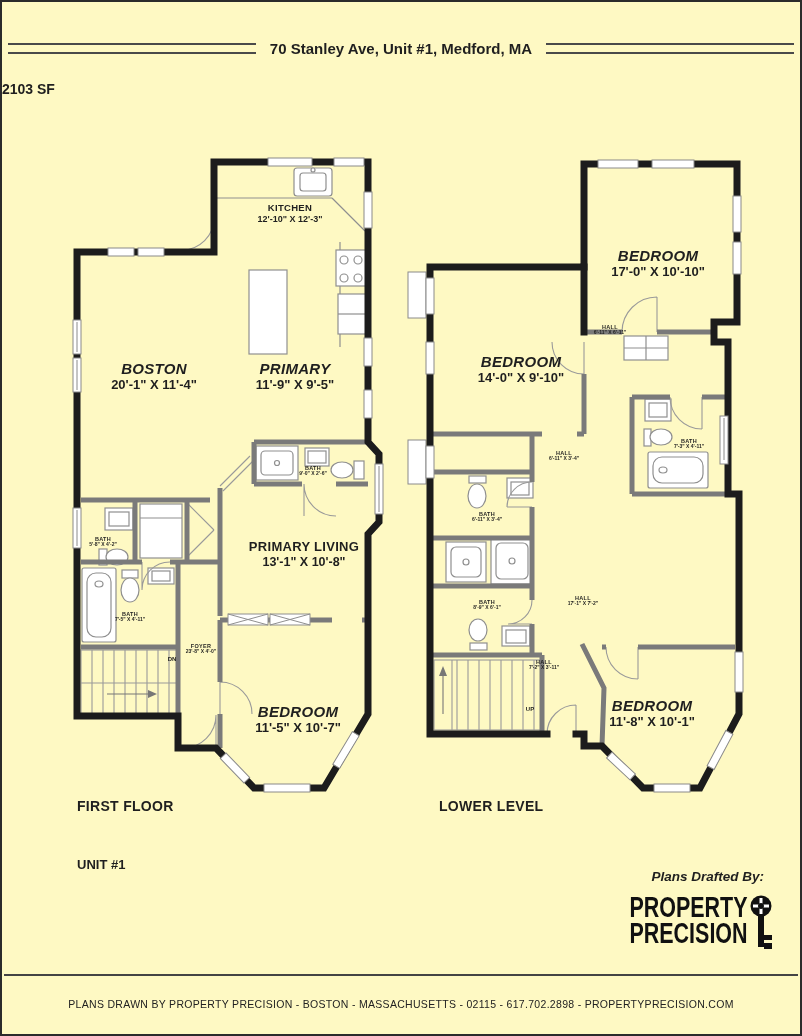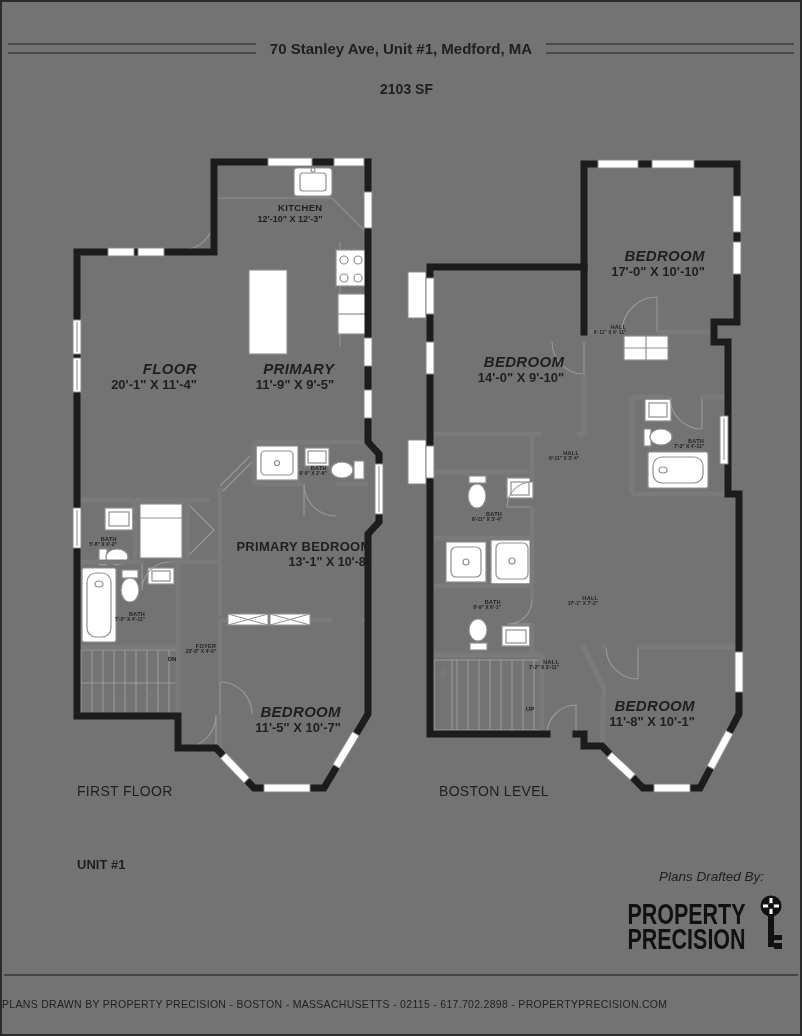--- a/index.html
+++ b/index.html
@@ -1,39 +1,39 @@
 <!DOCTYPE html>
 <html><head>
 <meta charset="utf-8">
 <style>
   html,body{margin:0;padding:0;background:#e8e8e8;}
-  .page{position:relative;width:802px;height:1036px;background:#737373;margin:0 auto;
+  .page{position:relative;width:802px;height:1036px;background:#fef9c3;margin:0 auto;
         font-family:"Liberation Sans",sans-serif;color:#1f1f1f;overflow:hidden;
         box-sizing:border-box;border:2px solid #2b2b2b;}
   .header{position:absolute;left:6px;right:6px;top:38px;display:flex;align-items:center;}
   .rule{flex:1;height:7px;border-top:2px solid #4a4a4a;border-bottom:2px solid #4a4a4a;}
   .title{margin:0 14px;font-size:15px;font-weight:700;white-space:nowrap;}
-  .area{position:absolute;left:0;right:0;top:79px;text-align:center;font-size:14px;font-weight:700;padding-left:11px;}
+  .area{position:absolute;left:0;right:0;top:79px;text-align:left;font-size:14px;font-weight:700;}
   svg.plan{position:absolute;left:0;top:0;}
-  .lbl{position:absolute;transform:translate(-50%,-50%);text-align:right;white-space:nowrap;line-height:1.12;}
+  .lbl{position:absolute;transform:translate(-50%,-50%);text-align:center;white-space:nowrap;line-height:1.12;}
   .lbl .rname{font-weight:700;letter-spacing:.3px;}
   .lbl .rdims{font-weight:700;}
   .lg .rname{font-size:15px;font-style:italic;} .lg .rdims{font-size:13px;}
   .md .rname{font-size:13px;} .md .rdims{font-size:12.5px;}
   .kt .rname{font-size:9.5px;} .kt .rdims{font-size:9px;}
   .sm .rname{font-size:5.5px;font-weight:700;} .sm .rdims{font-size:5px;font-weight:600;}
   .stair-lbl{position:absolute;transform:translate(-50%,-50%);font-size:6px;font-weight:700;}
-  .caption{position:absolute;font-size:14px;font-weight:400;letter-spacing:.3px;}
+  .caption{position:absolute;font-size:14px;font-weight:700;letter-spacing:.3px;margin-top:15px;}
   .unit{position:absolute;left:75px;top:855px;font-size:13px;font-weight:800;}
-  .drafted{position:absolute;right:36px;top:867px;font-size:13.5px;font-style:italic;font-weight:400;}
-  .brand{position:absolute;right:16px;top:893px;display:flex;align-items:flex-end;gap:12px;}
+  .drafted{position:absolute;right:36px;top:867px;font-size:13.5px;font-style:italic;font-weight:700;}
+  .brand{position:absolute;right:26px;top:893px;display:flex;align-items:flex-start;gap:0;}
   .brand-text{font-size:29px;font-weight:800;line-height:.88;letter-spacing:0;
               transform:scaleX(.74);transform-origin:right center;text-align:left;color:#111;}
   .footer-line{position:absolute;left:2px;right:2px;top:972px;border-top:2px solid #444;}
-  .footer-text{position:absolute;left:0;right:0;top:996px;text-align:left;
+  .footer-text{position:absolute;left:0;right:0;top:996px;text-align:center;
                font-size:10.5px;font-weight:500;letter-spacing:.3px;color:#222;}
 </style>
 </head>
 <body>
 
 <div class="page">
 
   <div class="header">
     <div class="rule"></div>
     <div class="title">70 Stanley Ave, Unit #1, Medford, MA</div>
@@ -228,29 +228,29 @@
           <rect x="-20" y="-4" width="40" height="8"></rect>
         </g>
     </g>
   </svg>
 
   <div class="lbl kt" style="left:288px;top:211px">
     <div class="rname">KITCHEN</div>
     <div class="rdims">12'-10" X 12'-3"</div>
   </div>
   <div class="lbl lg" style="left:152px;top:375px">
-    <div class="rname">FLOOR</div>
+    <div class="rname">BOSTON</div>
     <div class="rdims">20'-1" X 11'-4"</div>
   </div>
   <div class="lbl lg" style="left:293px;top:375px">
     <div class="rname">PRIMARY</div>
     <div class="rdims">11'-9" X 9'-5"</div>
   </div>
   <div class="lbl md" style="left:302px;top:552px">
-    <div class="rname">PRIMARY BEDROOM</div>
+    <div class="rname">PRIMARY LIVING</div>
     <div class="rdims">13'-1" X 10'-8"</div>
   </div>
   <div class="lbl lg" style="left:296px;top:718px">
     <div class="rname">BEDROOM</div>
     <div class="rdims">11'-5" X 10'-7"</div>
   </div>
   <div class="lbl sm" style="left:311px;top:469px">
     <div class="rname">BATH</div>
     <div class="rdims">9'-0" X 2'-6"</div>
   </div>
@@ -304,21 +304,21 @@
     <div class="rname">BATH</div>
     <div class="rdims">6'-11" X 3'-4"</div>
   </div>
   <div class="lbl sm" style="left:485px;top:603px">
     <div class="rname">BATH</div>
     <div class="rdims">8'-9" X 6'-1"</div>
   </div>
   <div class="stair-lbl" style="left:528px;top:707px">UP</div>
 
   <div class="caption" style="left:75px;top:781px">FIRST FLOOR</div>
-  <div class="caption" style="left:437px;top:781px">BOSTON LEVEL</div>
+  <div class="caption" style="left:437px;top:781px">LOWER LEVEL</div>
   <div class="unit">UNIT #1</div>
   <div class="drafted">Plans Drafted By:</div>
 
   <div class="brand">
     <div class="brand-text">
       <div>PROPERTY</div>
       <div>PRECISION</div>
     </div>
     <svg width="26" height="58" viewBox="0 0 26 58">
       <circle cx="13" cy="11" r="10.5" fill="#111"></circle>

